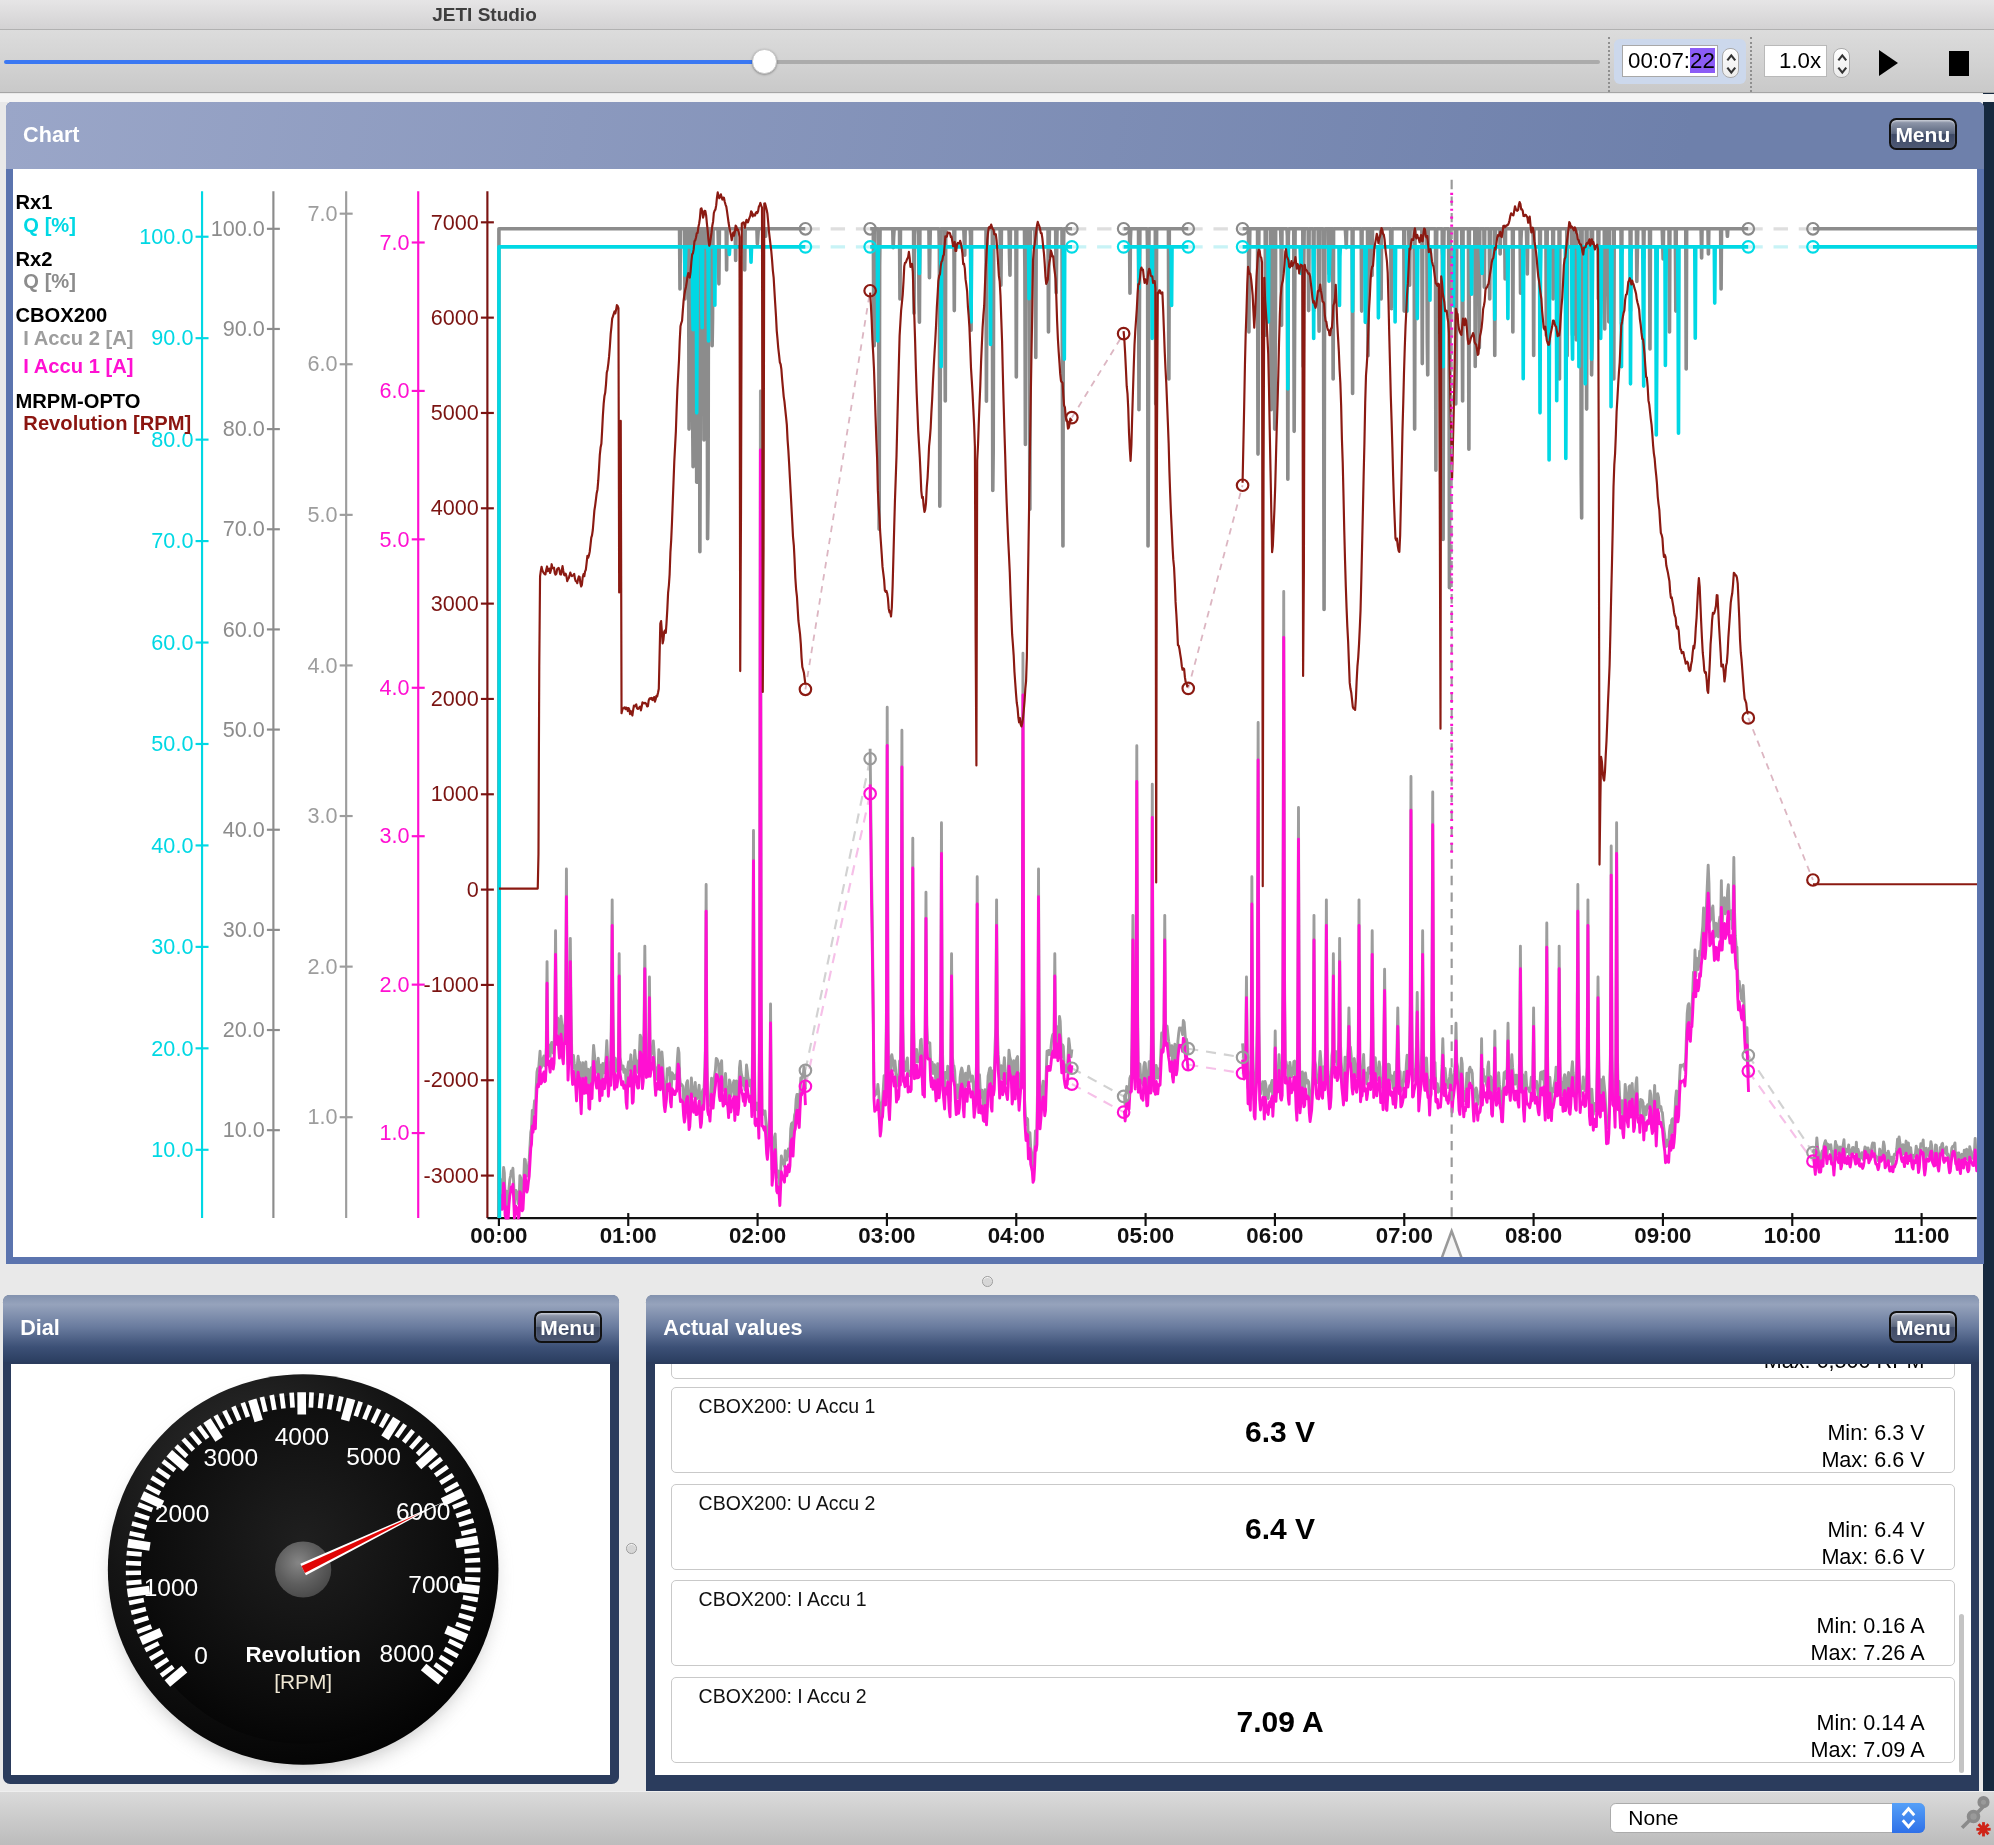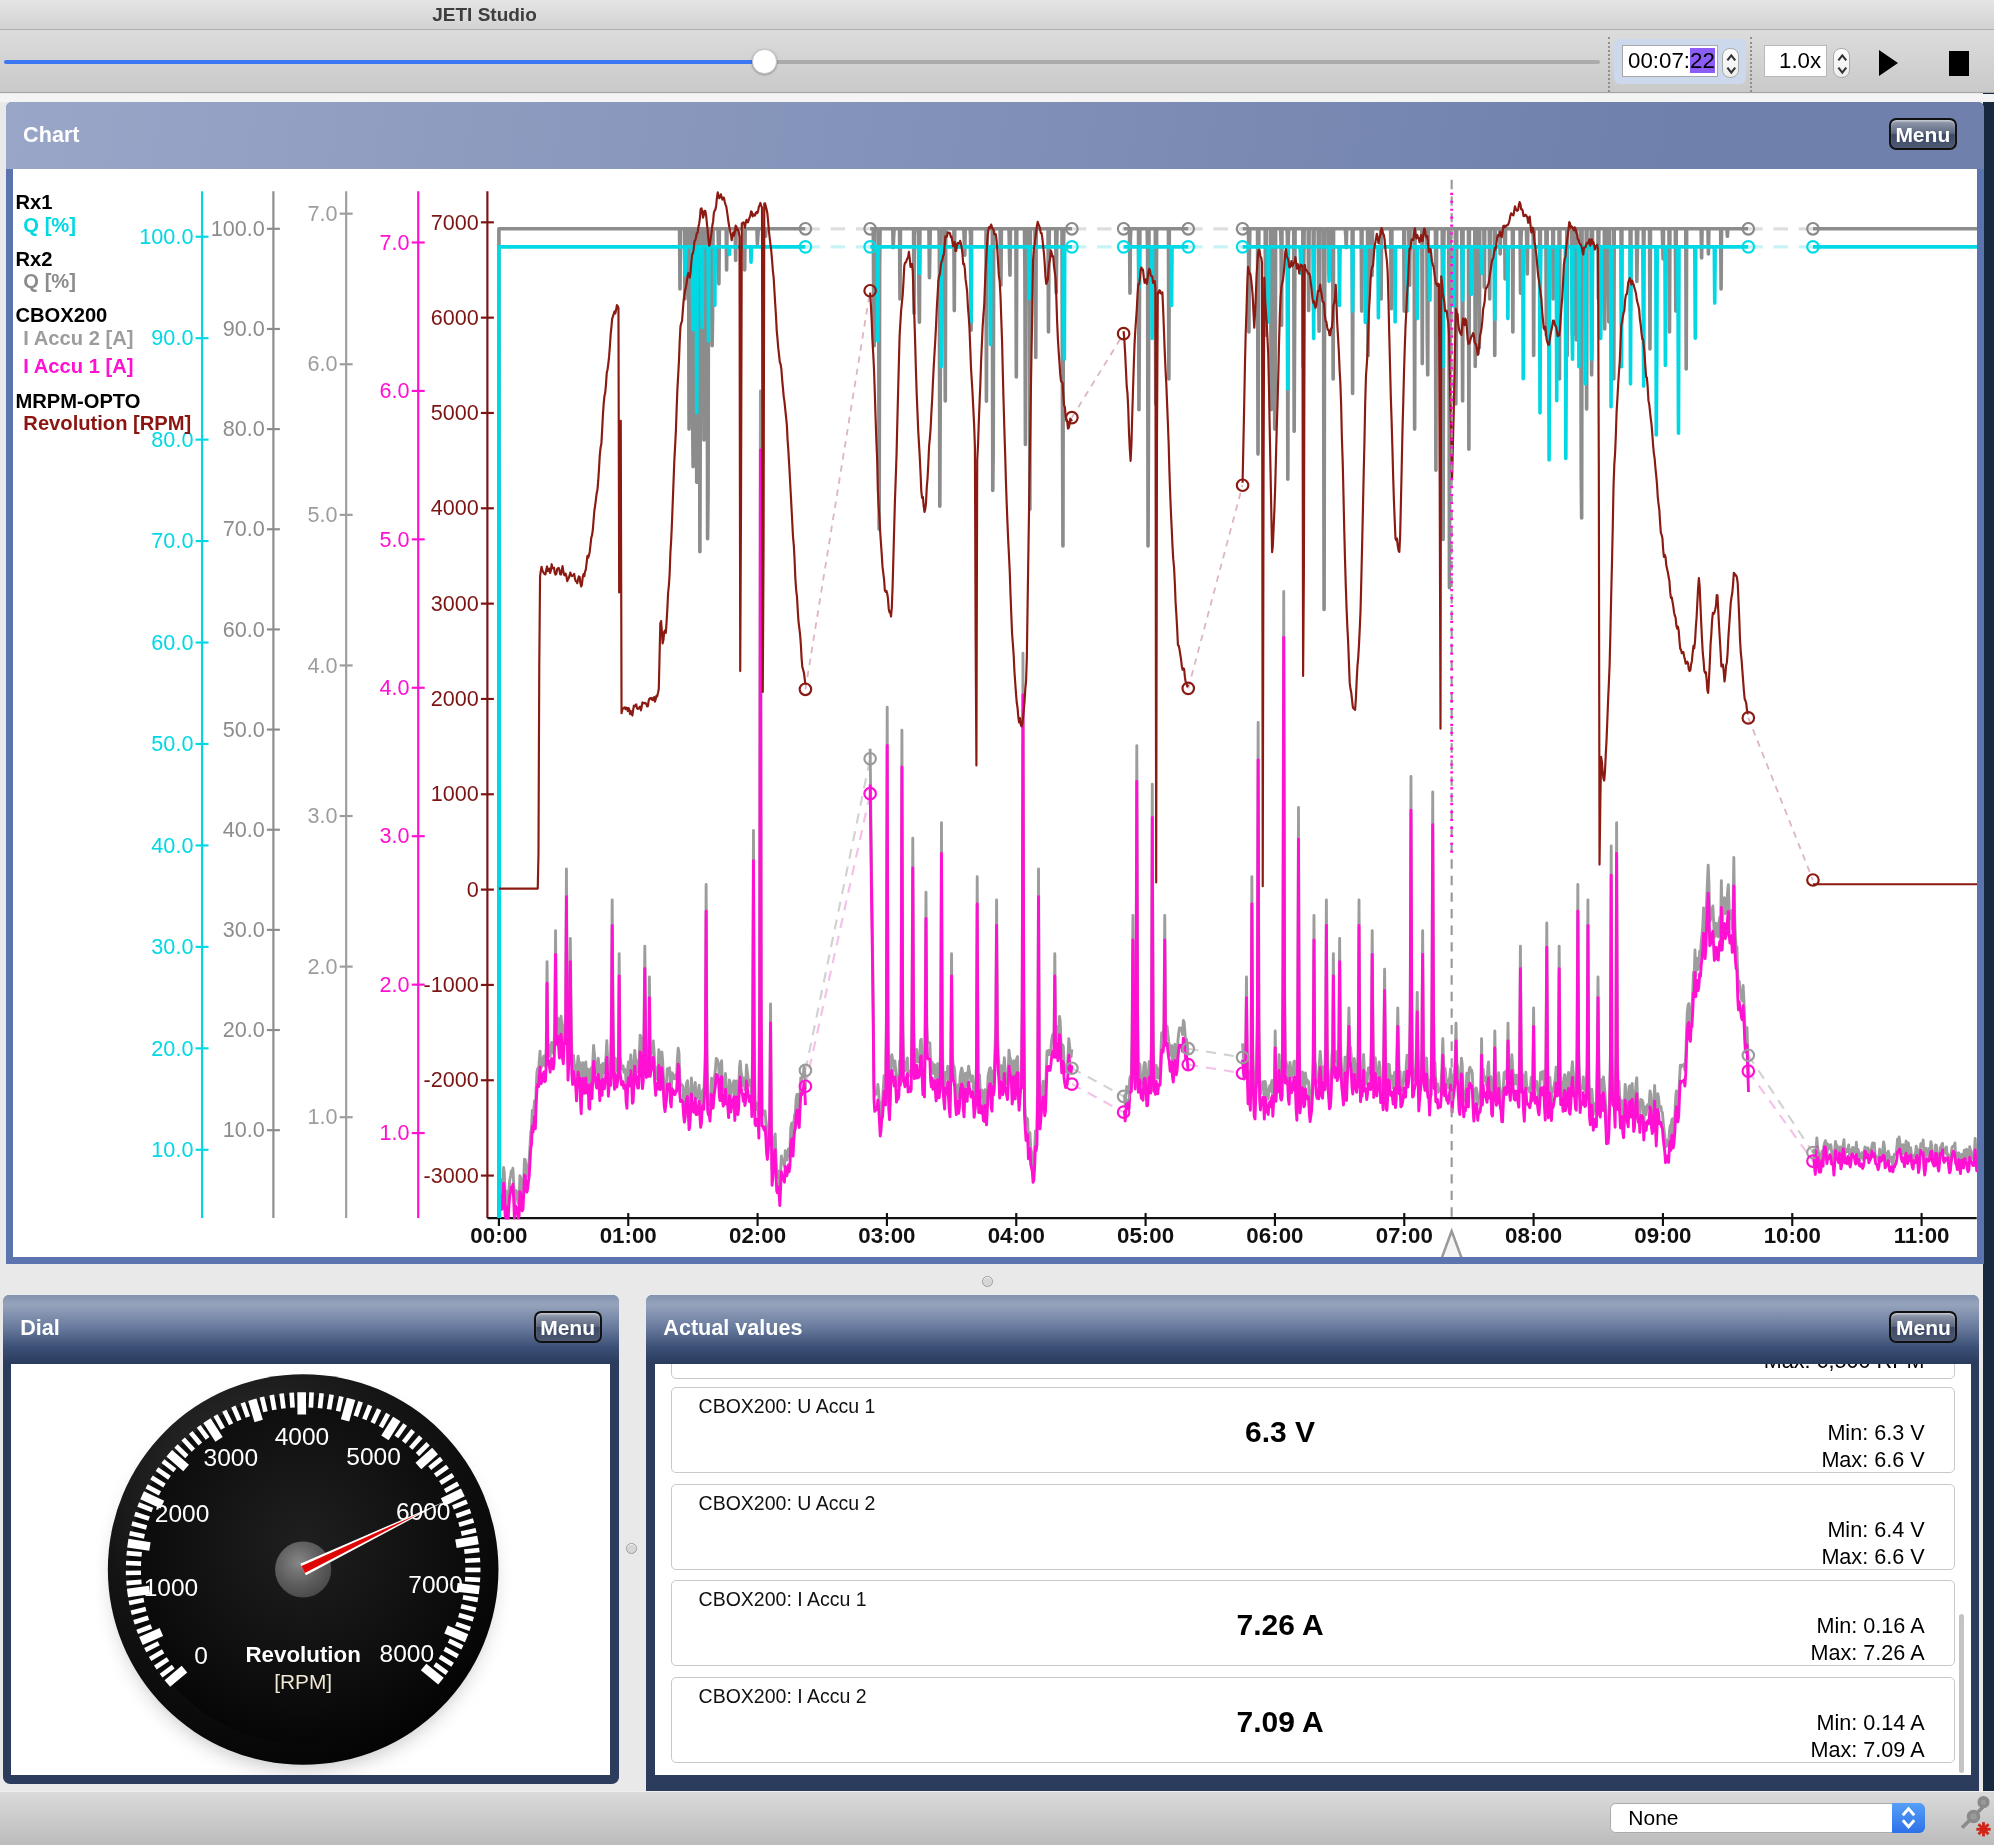--- a/index.html
+++ b/index.html
@@ -434,26 +434,26 @@
         <span style="position:absolute;right:29px;bottom:3.6px;font-size:21.6px">Max: 6,500 RPM</span>
       </div>
       <div class="card" style="top:23px;height:86px">
         <div class="cl">CBOX200: U Accu 1</div>
         <div class="cv">6.3 V</div>
         <div class="cmin">Min: 6.3 V</div>
         <div class="cmax">Max: 6.6 V</div>
       </div>
       <div class="card" style="top:120px;height:86px">
         <div class="cl">CBOX200: U Accu 2</div>
+        <div class="cv">6.4 V</div>
         <div class="cmin">Min: 6.4 V</div>
         <div class="cmax">Max: 6.6 V</div>
       </div>
       <div class="card" style="top:216px;height:86px">
         <div class="cl">CBOX200: I Accu 1</div>
-        <div class="cv">7.26 A</div>
         <div class="cmin">Min: 0.16 A</div>
         <div class="cmax">Max: 7.26 A</div>
       </div>
       <div class="card" style="top:313px;height:86px">
         <div class="cl">CBOX200: I Accu 2</div>
         <div class="cv">7.09 A</div>
         <div class="cmin">Min: 0.14 A</div>
         <div class="cmax">Max: 7.09 A</div>
       </div>
       <div style="position:absolute;left:1304px;top:250px;width:5px;height:159px;background:#c4c4c4;border-radius:2.9px"></div>

